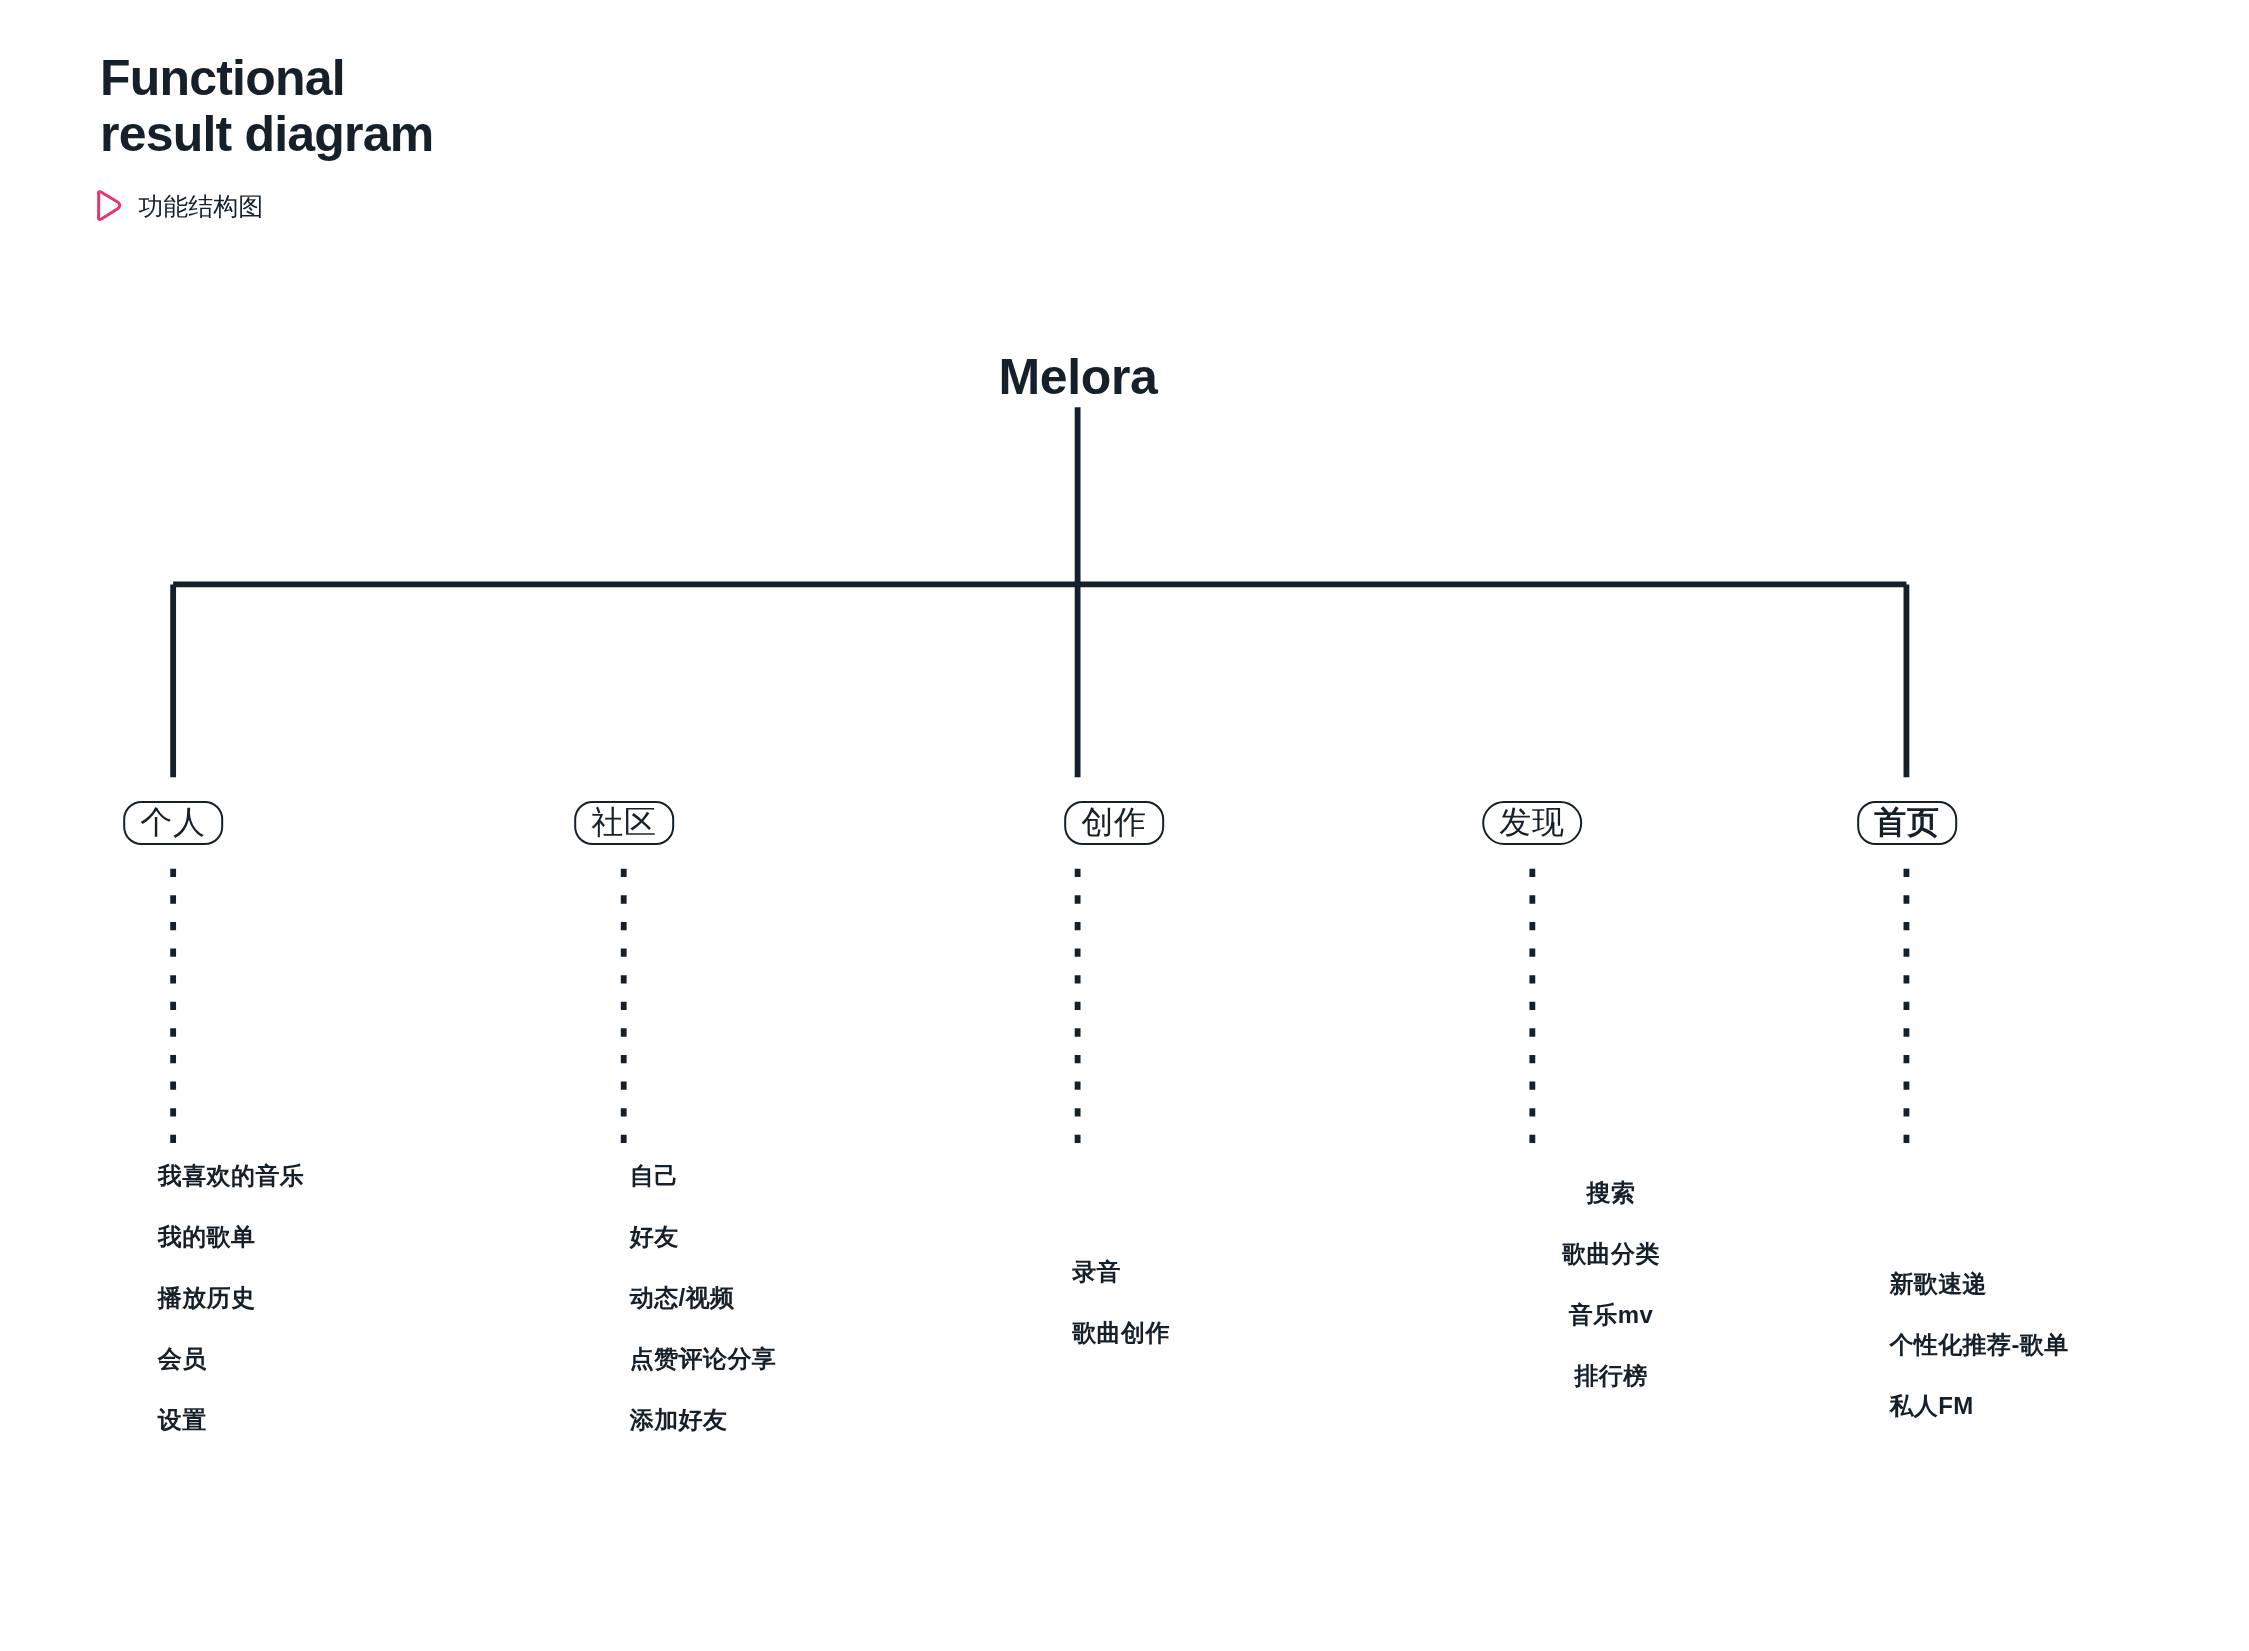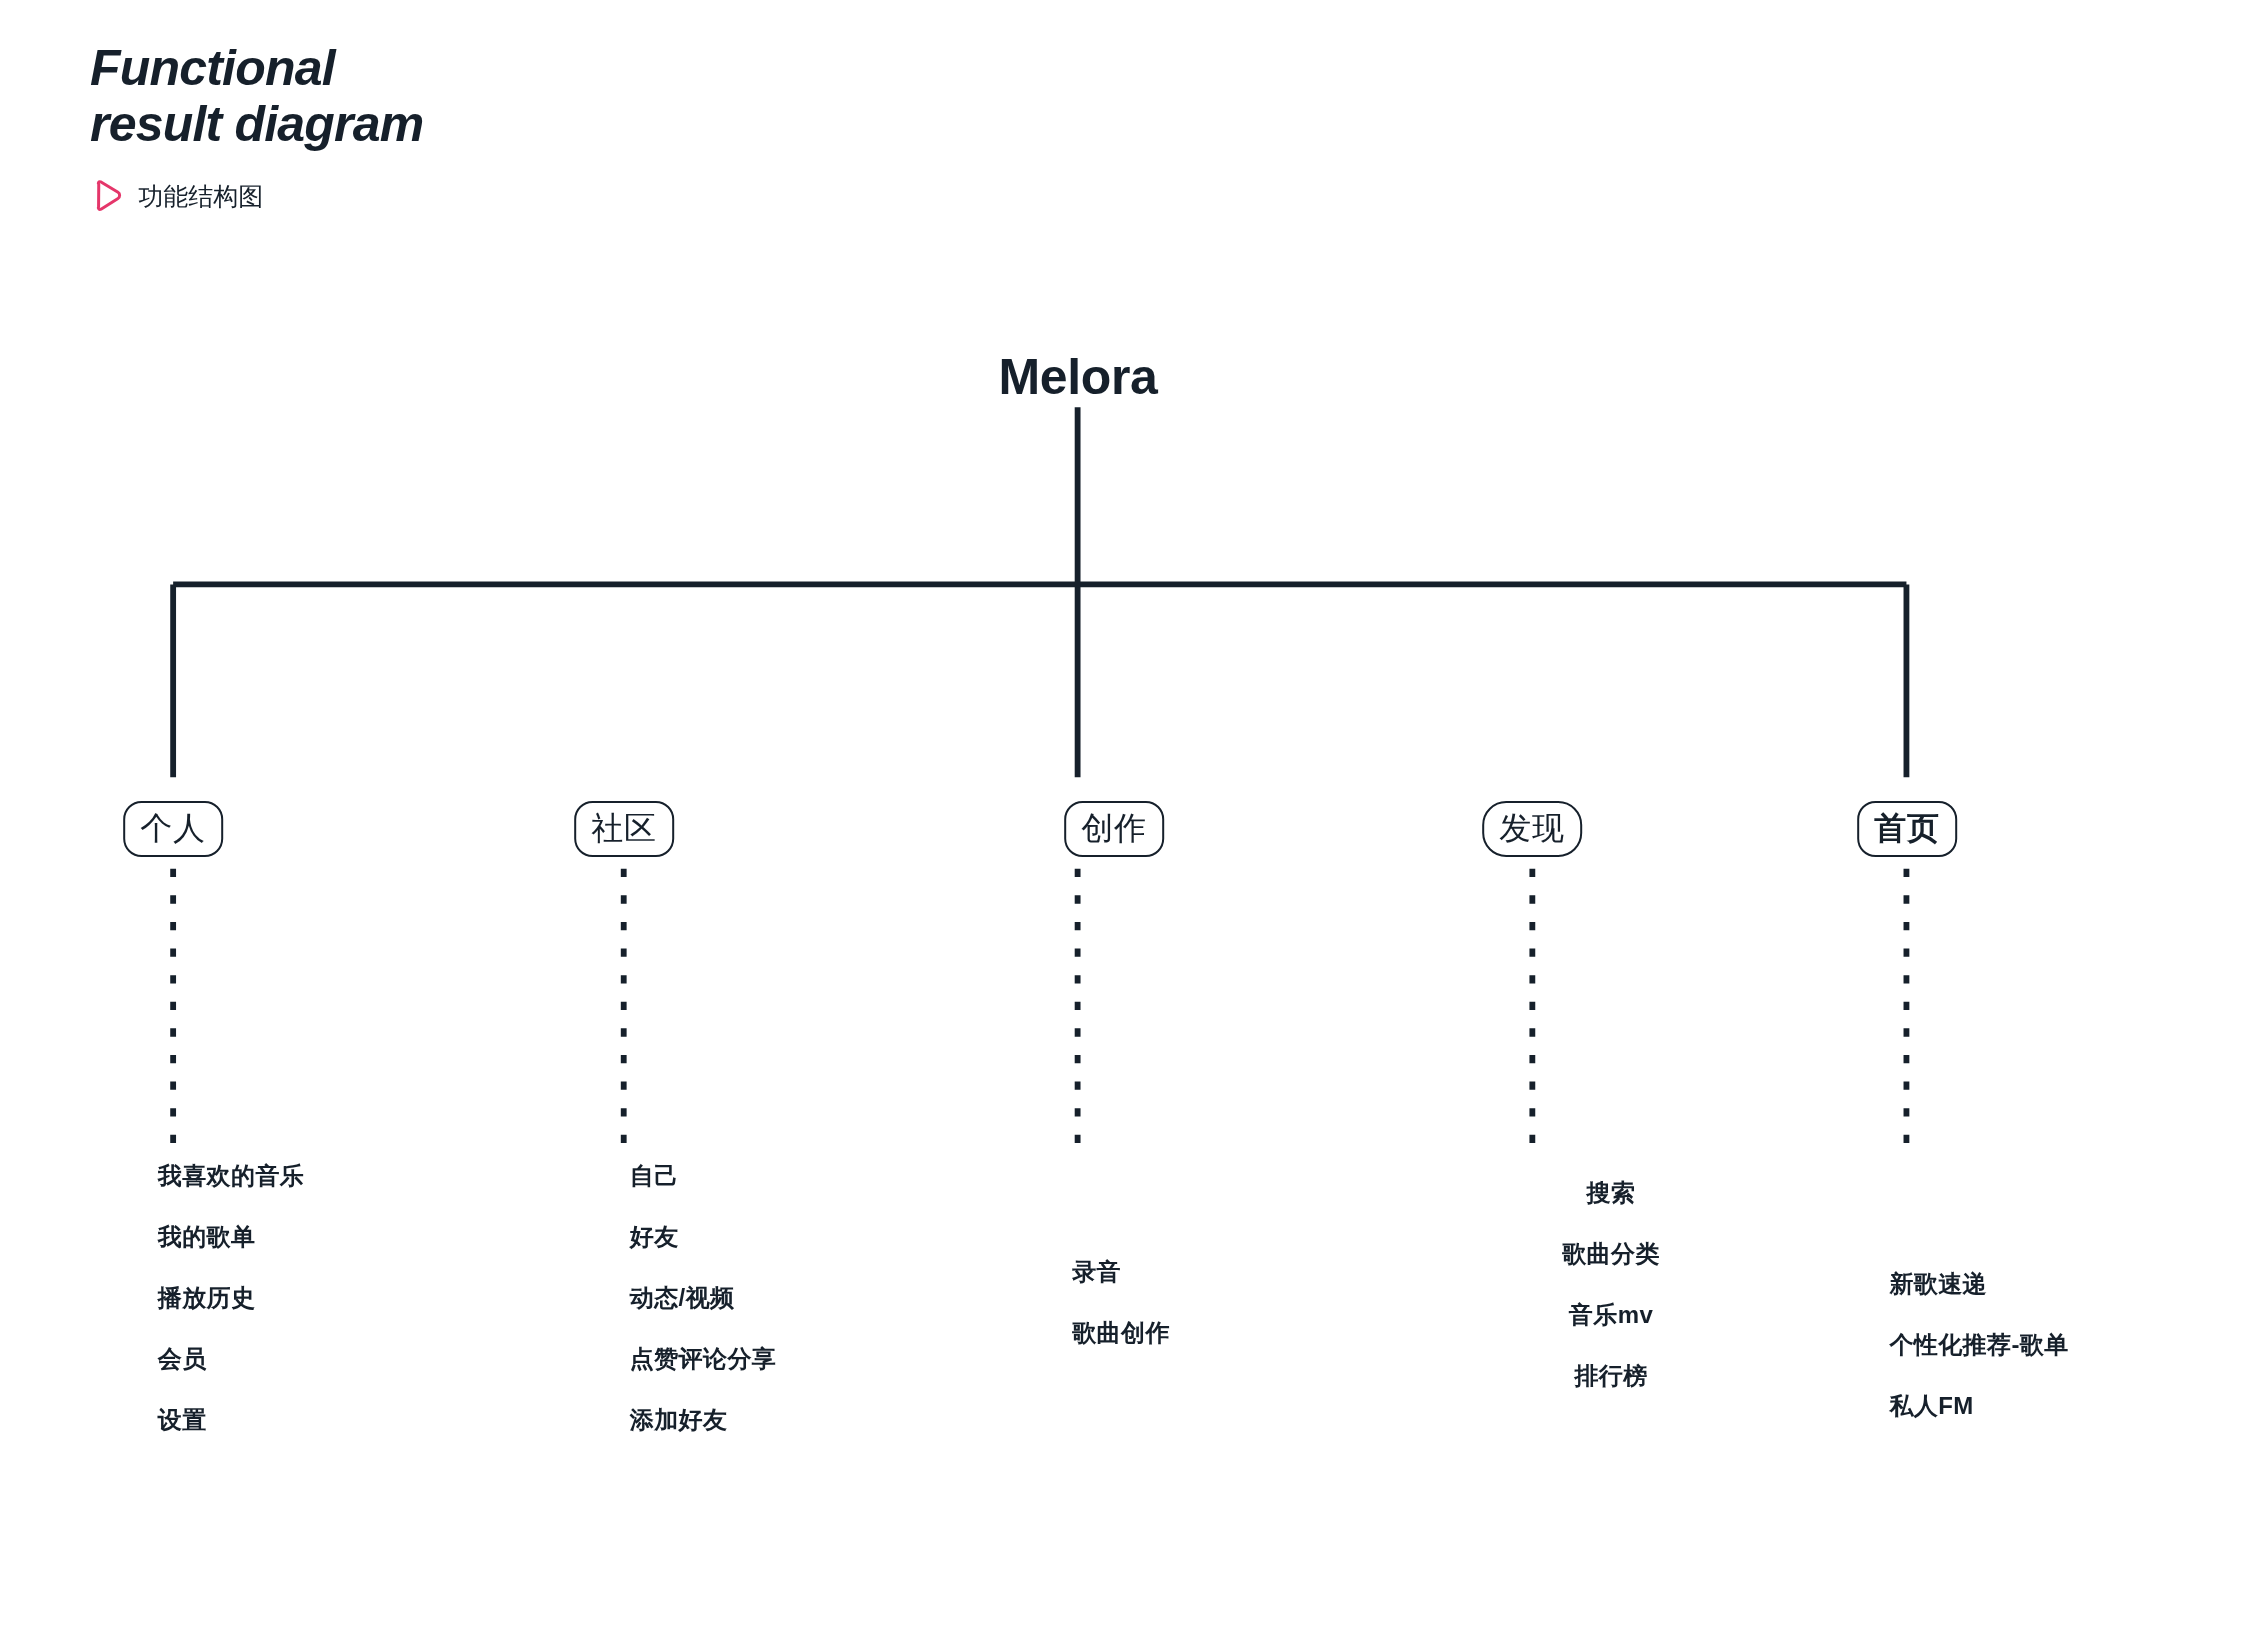--- a/index.html
+++ b/index.html
@@ -26,22 +26,21 @@
     top: 40px;
     width: 831px;
   }
   .title {
     font-size: 50px;
     font-weight: 700;
     line-height: 1.12;
     letter-spacing: -0.8px;
     color: #16202b;
     white-space: pre-line;
-    margin: 0;
-    font-style: italic;
+    margin: 10px;
   }
   .subtitle-row {
     display: flex;
     align-items: center;
     margin-top: 27px;
     gap: 13.3px;
   }
   .play-icon {
     width: 35px;
     height: 35px;
@@ -82,21 +81,21 @@
     position: absolute;
     transform: translateX(-50%);
     box-sizing: border-box;
     border: 2.5px solid #16202b;
     border-radius: 18.3px;
     background: #ffffff;
     display: flex;
     align-items: center;
     justify-content: center;
     padding: 0 15px;
-    height: 56px;
+    height: 44px;
     font-size: 32px;
     font-weight: 400;
     color: #16202b;
     white-space: nowrap;
     letter-spacing: 0.8px;
   }
 
   
   .leaf-col {
     position: absolute;

